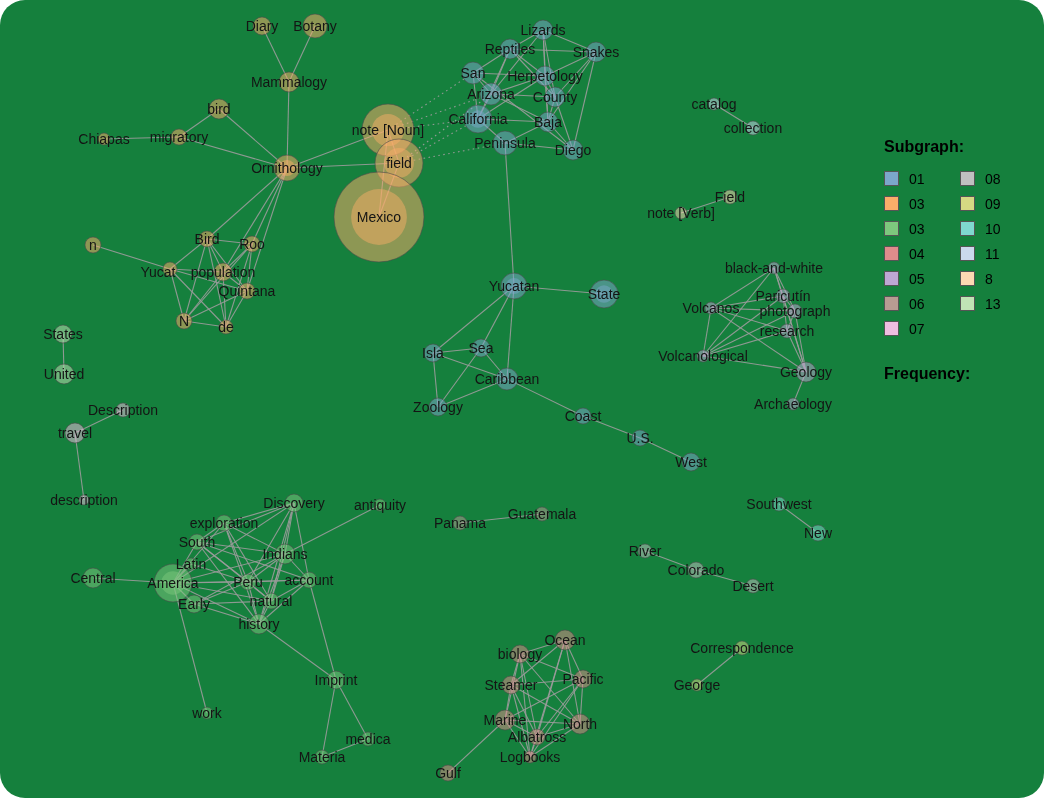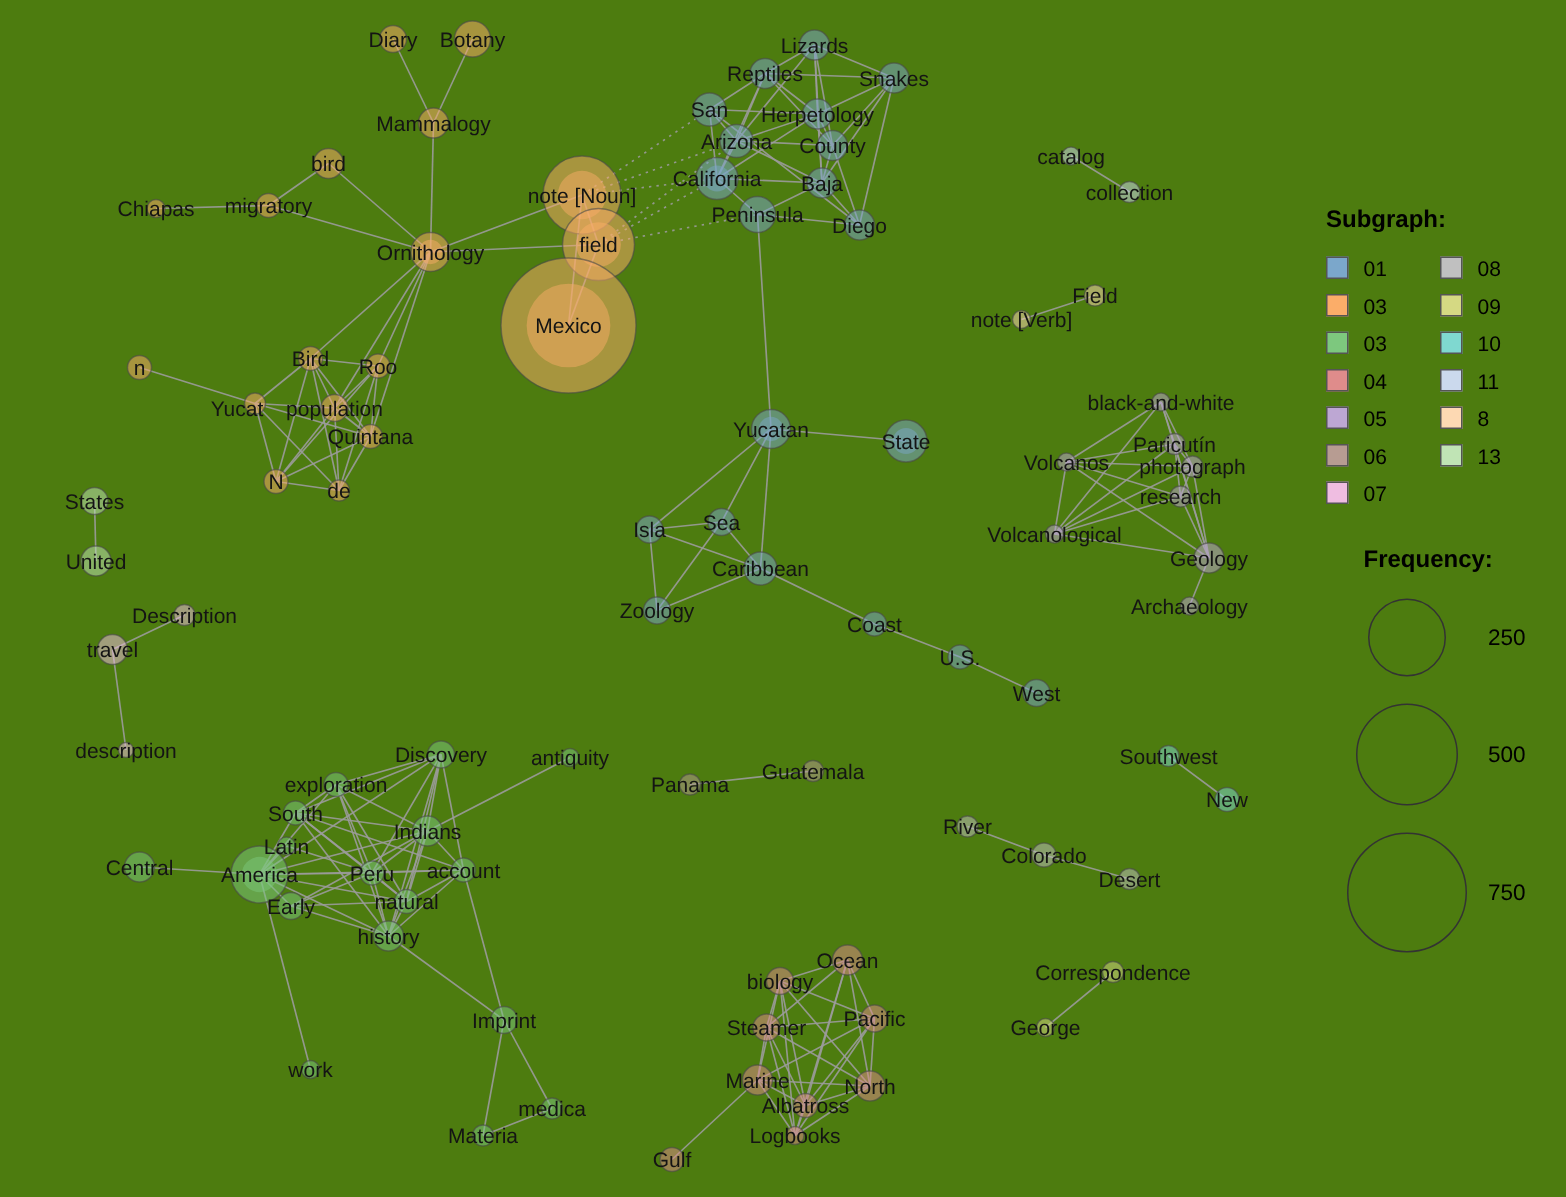--- a/index.html
+++ b/index.html
@@ -1,33 +1,33 @@
 <!DOCTYPE html>
 <html><head>
 <meta charset="utf-8">
 <style>
   html,body { margin:0; padding:0; background:#ffffff; }
   .canvas {
-    position:relative; width:1044px; height:798px; background:#4d7c0f;
-    font-family:"Liberation Sans", sans-serif; overflow:hidden;
+    position:relative; width:1044px; height:798px; background:#15803d;
+    font-family:"Liberation Sans", sans-serif; overflow:hidden;border-radius:25px;
   }
   svg.network { position:absolute; left:0; top:0; }
   svg.network text {
     font-family:"Liberation Sans", sans-serif;
     font-size:14px; fill:#141414;
   }
   .legend { position:absolute; left:884px; top:138px; width:158px; }
   .legend-title { font-weight:700; font-size:16px; color:#000; margin:0 0 10px 0; }
   .swatch-grid {
     display:grid; grid-template-columns:76px 76px;
     grid-template-rows:repeat(7,25px); grid-auto-flow:column;
   }
   .swatch-item { display:flex; align-items:center; gap:10px; font-size:14px; color:#000; }
   .swatch { width:15px; height:15px; border:1px solid #555; box-sizing:border-box; }
-  .freq-title { margin-top:24px;margin-left:25px; }
+  .freq-title { margin-top:24px; }
   .freq-item { display:flex; align-items:center; margin-bottom:6px; }
   .freq-circle-wrap { width:108px; display:flex; justify-content:center; align-items:center; }
   .freq-circle { border:1.3px solid #333; border-radius:50%; background:transparent; }
   .freq-label { font-size:15px; color:#000; }
 </style>
 </head>
 <body>
 
 <div class="canvas">
 
@@ -652,35 +652,15 @@
         <div class="swatch-item">
           <span class="swatch" style="background: rgb(253, 217, 179);"></span>
           <span>8</span>
         </div>
         <div class="swatch-item">
           <span class="swatch" style="background: rgb(192, 228, 181);"></span>
           <span>13</span>
         </div>
       </div>
     <div class="legend-title freq-title">Frequency:</div>
-    <div id="freq-list">
-        <div class="freq-item">
-          <div class="freq-circle-wrap" style="height: 64px;">
-            <div class="freq-circle" style="width: 50px; height: 50px;"></div>
-          </div>
-          <div class="freq-label">250</div>
-        </div>
-        <div class="freq-item">
-          <div class="freq-circle-wrap" style="height: 80px;">
-            <div class="freq-circle" style="width: 66px; height: 66px;"></div>
-          </div>
-          <div class="freq-label">500</div>
-        </div>
-        <div class="freq-item">
-          <div class="freq-circle-wrap" style="height: 92px;">
-            <div class="freq-circle" style="width: 78px; height: 78px;"></div>
-          </div>
-          <div class="freq-label">750</div>
-        </div>
-      </div>
   </div>
 
 </div>
 
 </body></html>

